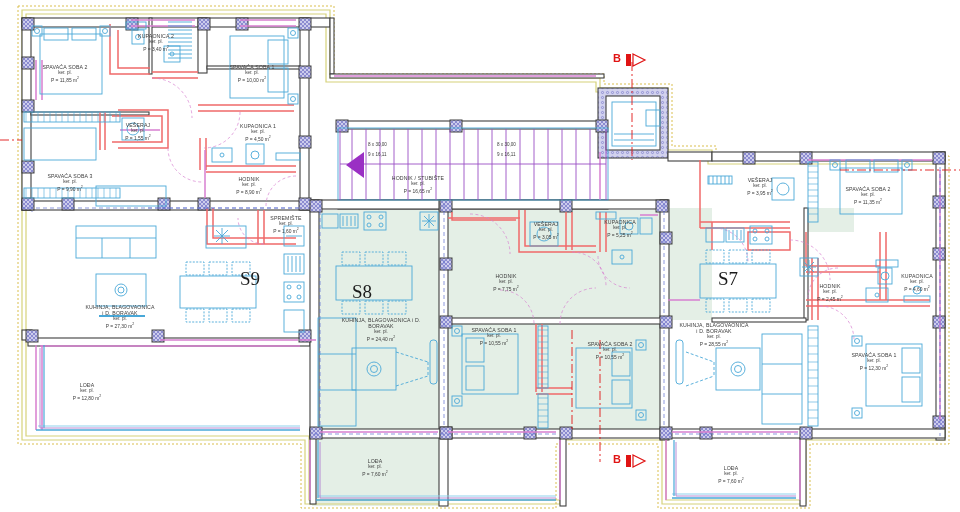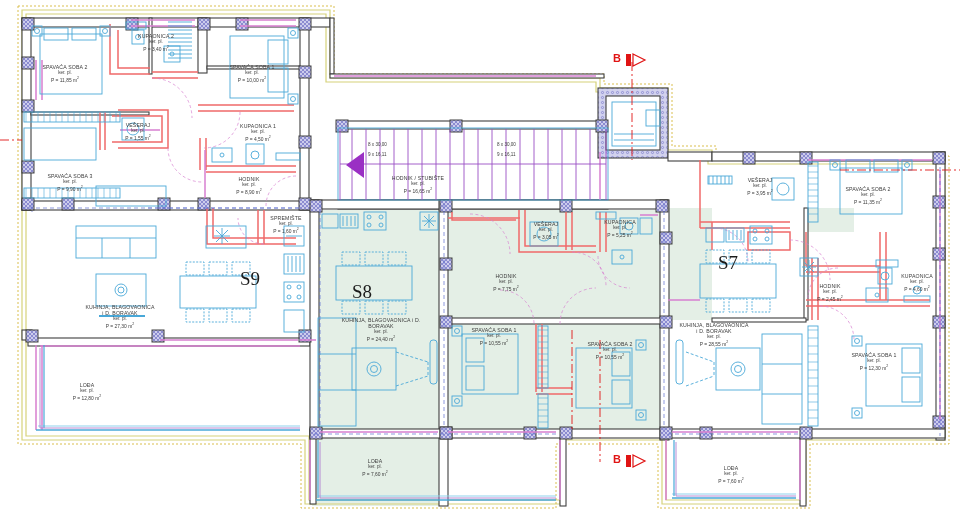--- a/index.html
+++ b/index.html
@@ -647,21 +647,21 @@
     <div class="lbl" style="left:691px;top:465px;width:80px">
       <span class="rn">LOĐA</span>
       <span class="kp">ker. pl.</span>
       <span class="ar"><span>P = 7,60 m</span><span class="sup">2</span></span>
     </div>
   </div>
 
   <div>
     <div class="aptlbl" style="left:240px;top:268px">S9</div>
     <div class="aptlbl" style="left:352px;top:281px">S8</div>
-    <div class="aptlbl" style="left:718px;top:252px">S7</div>
+    <div class="aptlbl" style="left:718px;top:268px">S7</div>
   </div>
 
   <div>
     <div class="secmark" style="left:613px;top:52px">B</div>
     <div class="secmark" style="left:613px;top:453px">B</div>
   </div>
 
   <div>
     <div class="stepnum" style="left:368px;top:142px">8 x 30,00</div>
     <div class="stepnum" style="left:368px;top:152px">9 x 16,11</div>

